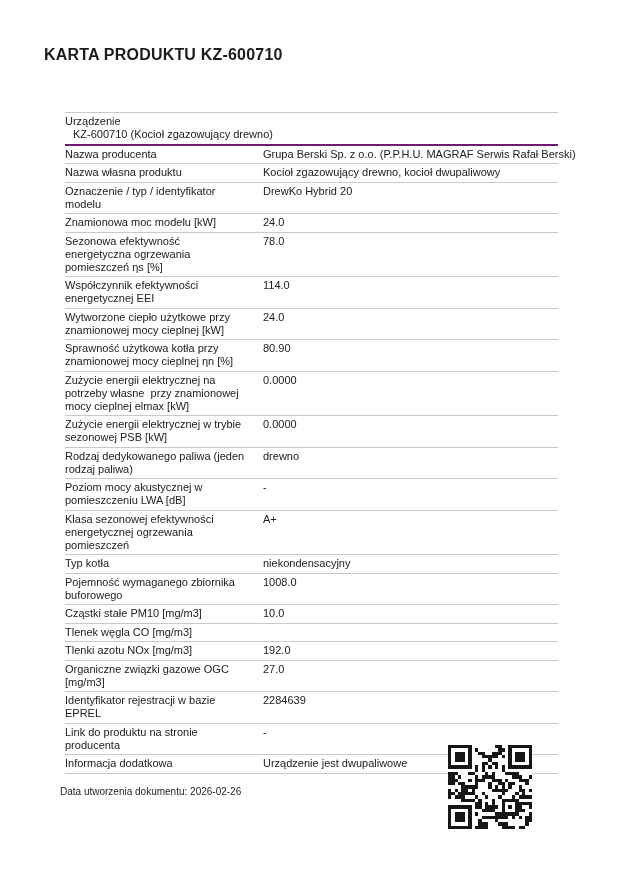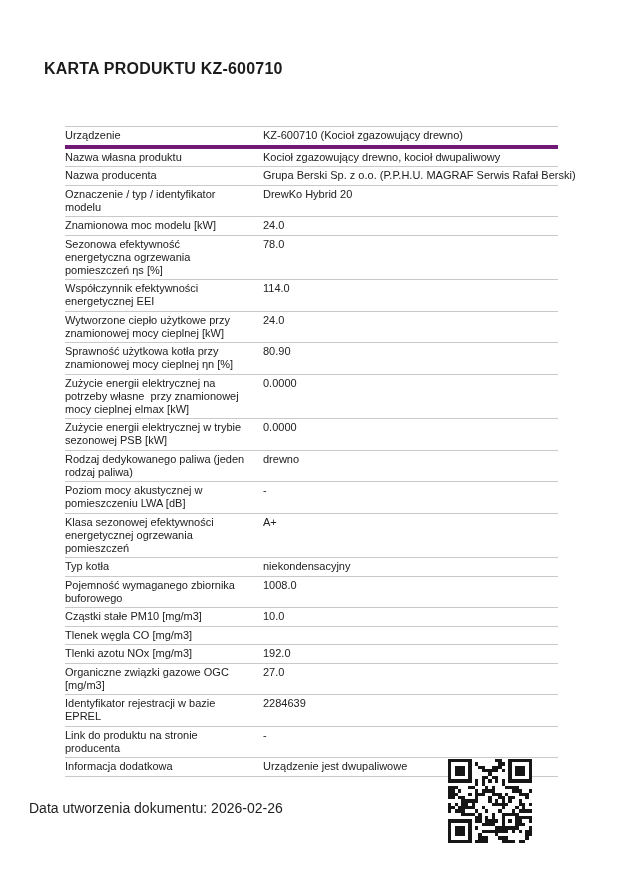--- a/index.html
+++ b/index.html
@@ -12,21 +12,20 @@
     height: 880px;
     position: relative;
     font-family: "Liberation Sans", sans-serif;
     color: #212121;
     overflow: hidden;
   }
   .page {
     position: absolute;
     inset: 0;
     background: #ffffff;
-    margin-top: 14px;
   }
   .title {
     position: absolute;
     left: 44px;
     top: 46px;
     margin: 0;
     font-size: 16px;
     font-weight: bold;
     letter-spacing: 0.2px;
     color: #1b1b1b;
@@ -39,44 +38,45 @@
     width: 493px;
     border-top: 1px solid #c9c9c9;
   }
   .row {
     display: flex;
     align-items: flex-start;
     border-bottom: 1px solid #c9c9c9;
     padding: 2px 0 2.5px 0;
   }
   .row:first-child {
-    border-bottom: 4px solid #701a75;
+    border-bottom: 2px solid #701a75;
+    flex-direction: column;
   }
   .cell {
     font-size: 11px;
     line-height: 13px;
     color: #212121;
   }
   .cell.label {
     width: 190px;
     min-width: 190px;
     padding-right: 8px;
     box-sizing: border-box;
     white-space: pre-wrap;
   }
   .cell.val {
     flex: 1;
     white-space: nowrap;
     padding-left: 8px;
   }
   .footer-date {
     position: absolute;
-    left: 29px;
+    left: 60px;
     top: 786px;
-    font-size: 14px;
+    font-size: 10px;
     color: #1e1e1e;
     white-space: nowrap;
   }
   .qr {
     position: absolute;
     left: 448px;
     top: 745px;
     width: 84px;
     height: 84px;
     background: #ffffff;
@@ -94,26 +94,26 @@
 
   <h1 class="title">KARTA PRODUKTU KZ-600710</h1>
 
   <div class="spec-table">
 
   <div class="row">
       <div class="cell label">Urządzenie</div>
       <div class="cell val">KZ-600710 (Kocioł zgazowujący drewno)</div>
     </div>
       <div class="row">
+      <div class="cell label">Nazwa producenta</div>
+      <div class="cell val">Grupa Berski Sp. z o.o. (P.P.H.U. MAGRAF Serwis Rafał Berski)</div>
+    </div>
+      <div class="row">
       <div class="cell label">Nazwa własna produktu</div>
       <div class="cell val">Kocioł zgazowujący drewno, kocioł dwupaliwowy</div>
-    </div>
-      <div class="row">
-      <div class="cell label">Nazwa producenta</div>
-      <div class="cell val">Grupa Berski Sp. z o.o. (P.P.H.U. MAGRAF Serwis Rafał Berski)</div>
     </div>
       <div class="row">
       <div class="cell label">Oznaczenie / typ / identyfikator modelu</div>
       <div class="cell val">DrewKo Hybrid 20</div>
     </div>
       <div class="row">
       <div class="cell label">Znamionowa moc modelu [kW]</div>
       <div class="cell val">24.0</div>
     </div>
       <div class="row">

